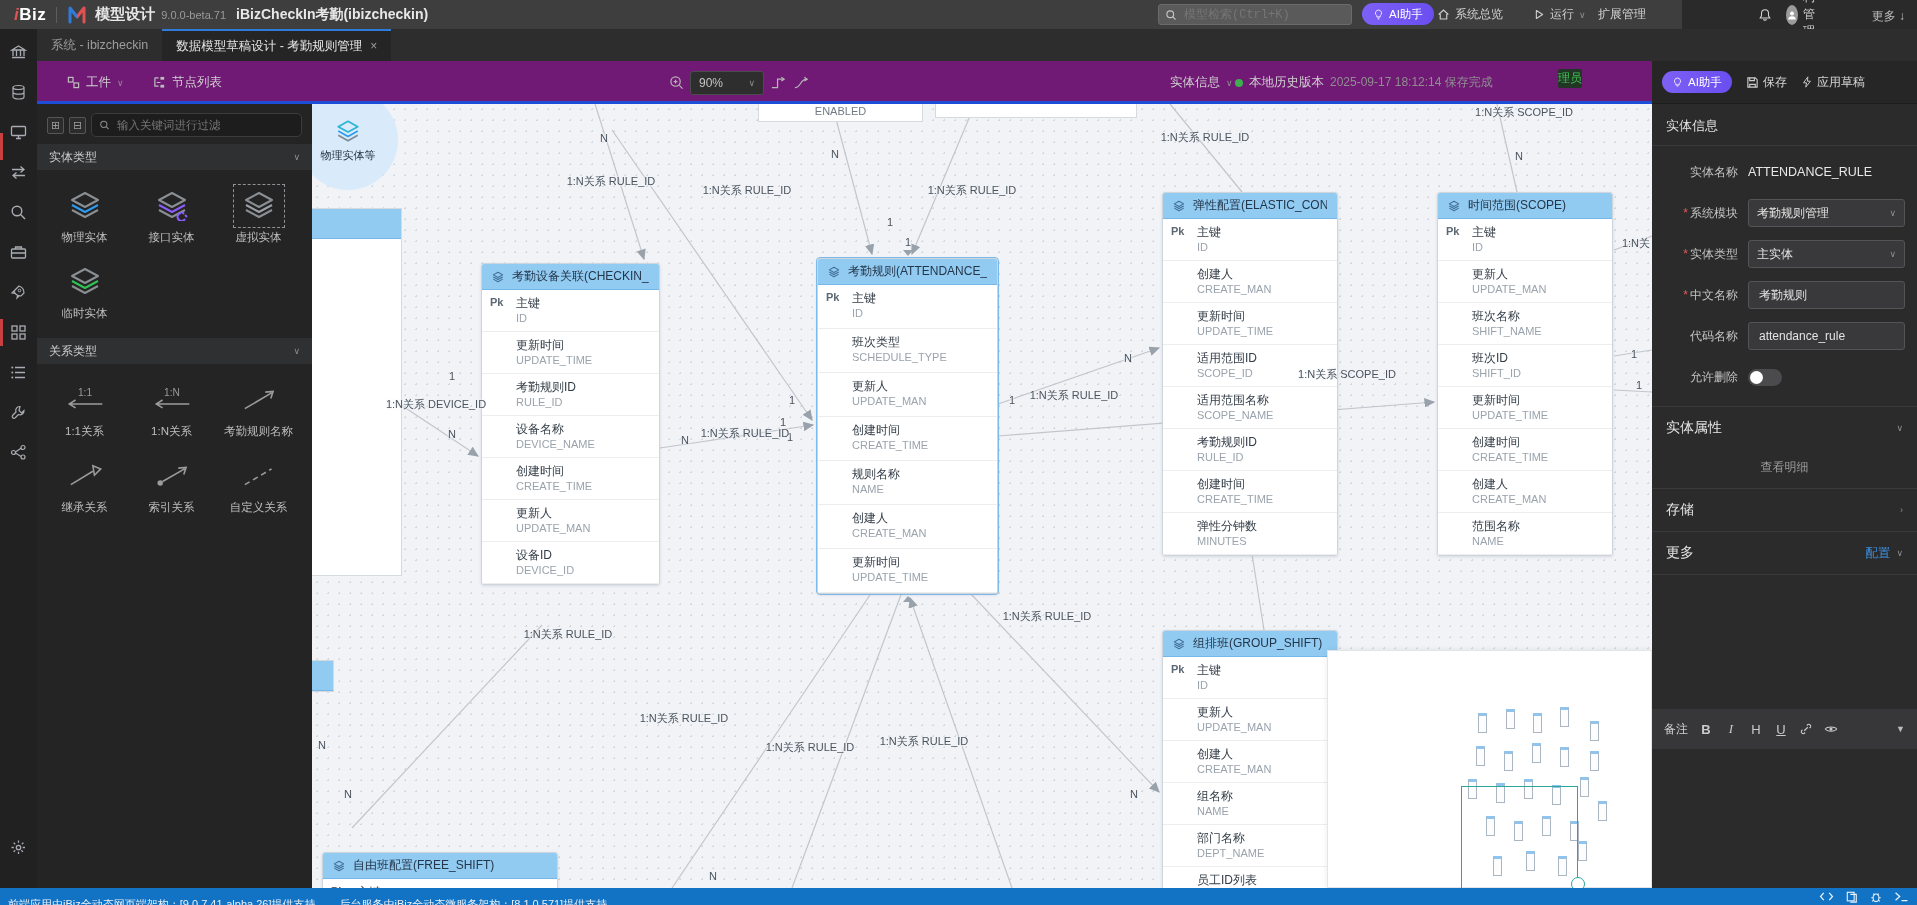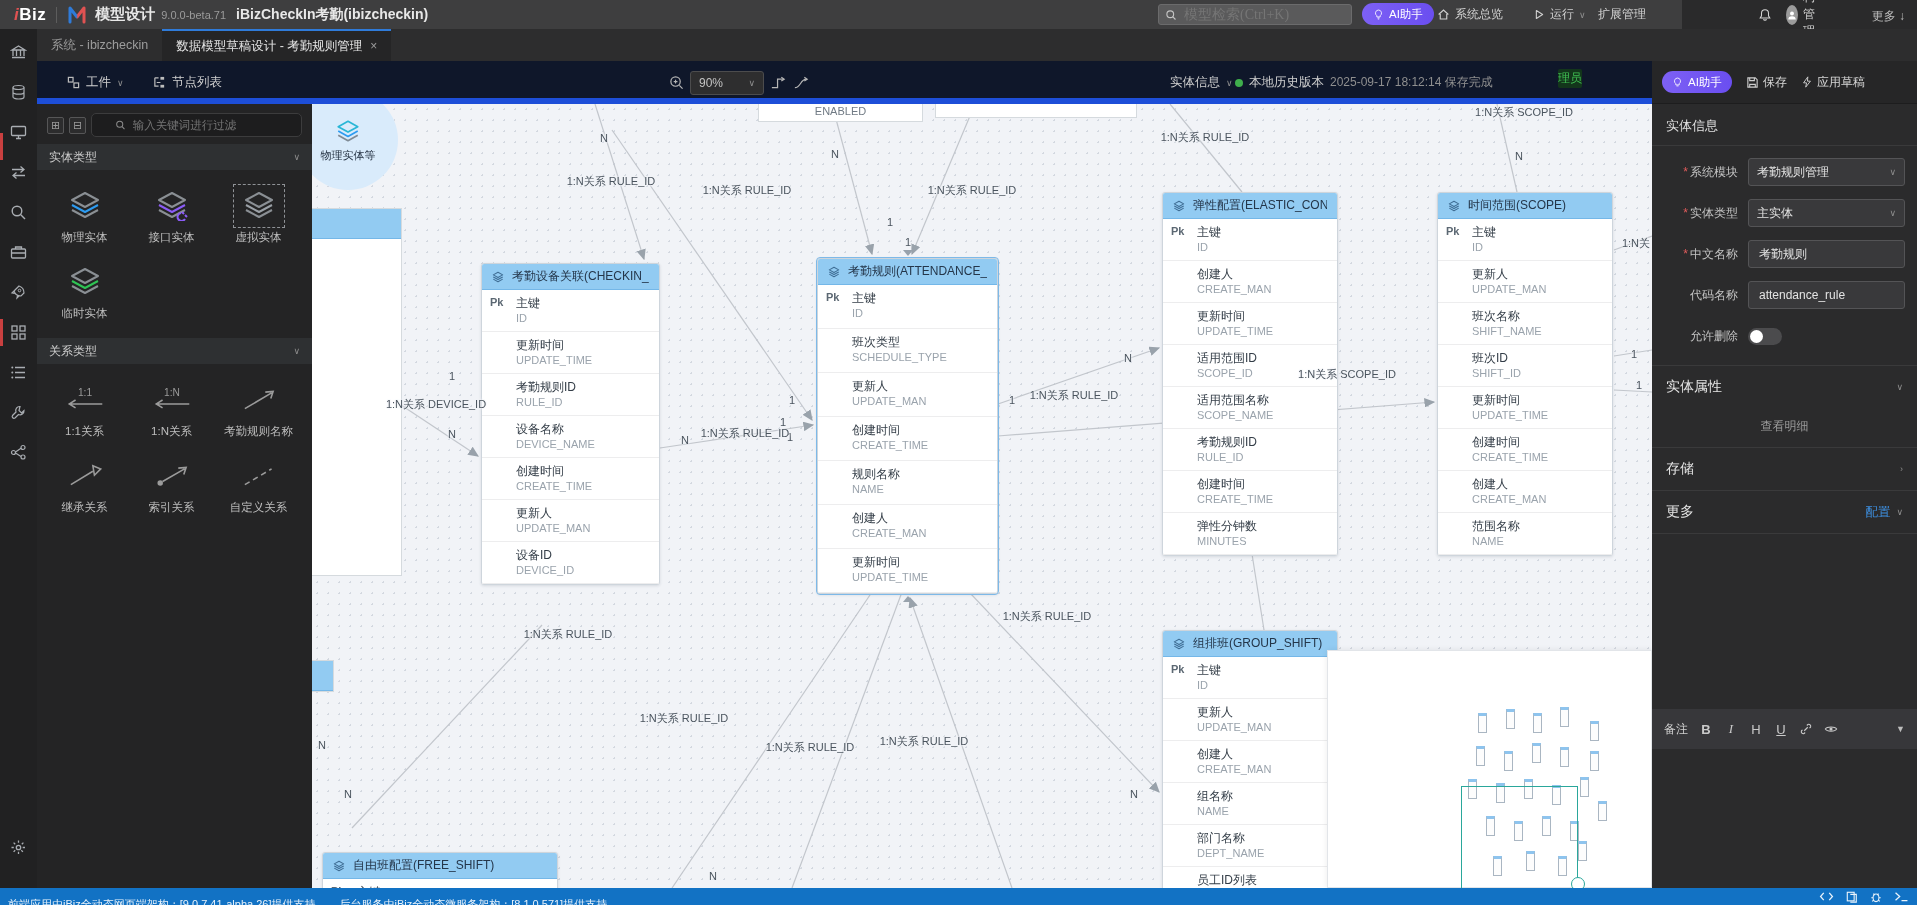--- a/index.html
+++ b/index.html
@@ -9,48 +9,48 @@
   
   .topbar{position:absolute;left:0;top:0;width:1682px;height:29px;background:#3e3e3f;display:flex;align-items:center;color:#e8e8e8}
   .logo{font-weight:bold;font-size:17px;margin-left:14px;letter-spacing:.5px;color:#fff}
   .logo i{color:#e05252;font-style:italic}
   .tb-sep{width:1px;height:16px;background:#5d5d5d;margin:0 10px}
   .mlogo{width:20px;height:20px;margin-right:8px}
   .prod{font-weight:bold;font-size:15px}
   .ver{font-size:11px;color:#9b9b9b;margin-left:6px}
   .appname{font-weight:bold;font-size:14px;margin-left:10px}
   .tb-search{position:absolute;left:1158px;top:4px;width:194px;height:21px;background:#5a5a5b;border:1px solid #6b6b6c;border-radius:3px;display:flex;align-items:center;padding:0 6px;color:#b7b7b7;font-size:11.5px;gap:5px}
-  .tb-search input{background:transparent;border:0;outline:0;color:#c9c9c9;font-size:14px;width:150px;font-family:Liberation Serif, serif}
+  .tb-search input{background:transparent;border:0;outline:0;color:#c9c9c9;font-size:12px;width:150px;font-family:Liberation Mono, monospace}
   .aipill{position:absolute;left:1362px;top:3px;height:22px;border-radius:11px;background:linear-gradient(90deg,#7d60f5,#6a4ef0);color:#fff;font-size:11.5px;display:flex;align-items:center;padding:0 11px;gap:5px}
   .tb-item{position:absolute;top:0;height:29px;display:flex;align-items:center;gap:5px;font-size:12px;color:#d2d2d2}
   .avatar{width:20px;height:20px;border-radius:50%;background:#9b9b9b;display:flex;align-items:center;justify-content:center}
   
   .tabbar{position:absolute;left:37px;top:29px;width:1880px;height:32px;background:#2d2d2e;display:flex;align-items:stretch}
   .tab{display:flex;align-items:center;padding:0 14px;font-size:12.5px;color:#9d9d9d;gap:8px}
   .tab.active{background:#252526;color:#e4e4e4;border-top:2px solid #2f7bd9}
   .tab .x{color:#9d9d9d;font-size:12px}
   .tab-more{position:absolute;right:12px;top:8px;font-size:12px;color:#bdbdbd}
   
   .rail{position:absolute;left:0;top:29px;width:37px;height:859px;background:#212122}
   .rail-ic{width:37px;height:34px;display:flex;align-items:center;justify-content:center;color:#a9adb2;position:relative}
   .rail-ic svg{width:17px;height:17px}
   .rail-gear{position:absolute;bottom:24px;left:0}
   .rail-red{position:absolute;left:0;width:3px;background:#c94040}
   
-  .toolbar{position:absolute;left:37px;top:61px;width:1615px;height:43px;background:#0f172a;border-bottom:6px solid #1d4ed8;color:#cfcfcf;font-size:12.5px}
+  .toolbar{position:absolute;left:37px;top:61px;width:1615px;height:43px;background:#701a75;border-bottom:3px solid #1d4ed8;color:#cfcfcf;font-size:12.5px}
   .tl-item{position:absolute;top:0;height:43px;display:flex;align-items:center;gap:6px}
   .zoomsel{width:74px;height:24px;background:#2e2e2f;border:1px solid #4c4c4d;border-radius:3px;display:flex;align-items:center;justify-content:space-between;padding:0 8px;font-size:12px;color:#c3c3c3}
   .chev{font-size:9px;color:#8f8f8f}
   .greendot{width:8px;height:8px;border-radius:50%;background:#3fae4c;display:inline-block}
   .cursor-user{position:absolute;left:1558px;top:69px;font-size:12px;color:#3fbf52;background:rgba(20,60,25,.85);padding:1px 0;border-radius:2px;z-index:30}
   
   .palette{position:absolute;left:37px;top:104px;width:275px;height:784px;background:#242425;color:#c7c7c7}
   .pal-search{display:flex;align-items:center;gap:5px;padding:9px 10px 7px 10px}
   .sqbtn{width:17px;height:17px;border:1px solid #565657;border-radius:2px;color:#9b9b9b;font-size:11px;display:flex;align-items:center;justify-content:center;background:#2c2c2d}
-  .pal-input{flex:1;height:24px;background:#1d1d1e;border:1px solid #3c3c3d;border-radius:5px;display:flex;align-items:center;padding:0 23px;gap:5px;color:#7e7e7f;font-size:11.5px}
+  .pal-input{flex:1;height:24px;background:#1d1d1e;border:1px solid #3c3c3d;border-radius:5px;display:flex;align-items:center;padding:0 7px;gap:5px;color:#7e7e7f;font-size:11.5px}
   .pal-input input{background:transparent;border:0;outline:0;color:#bdbdbd;width:100%;font-size:11.5px;font-family:inherit}
   .pal-sec{height:26px;background:#2e3032;display:flex;align-items:center;justify-content:space-between;padding:0 12px;font-size:12px;color:#cdcdcd}
   .pal-grid{display:flex;flex-wrap:wrap;padding:8px 4px}
   .pal-item{width:87px;height:76px;display:flex;flex-direction:column;align-items:center;justify-content:center;gap:6px;font-size:11.5px;color:#bdbdbd;position:relative}
   .pal-item .ic{width:44px;height:36px;display:flex;align-items:center;justify-content:center}
   .pal-item.sel .ic{outline:1px dashed #8f9296;outline-offset:3px}
   .rel-glyph{width:56px;height:34px}
   
   .canvas{position:absolute;left:312px;top:104px;width:1340px;height:784px;background:#f1f3f7;overflow:hidden;
     background-image:radial-gradient(#d3d8e0 1px,transparent 1px);background-size:11px 11px}
@@ -917,20 +917,24 @@
       <span class="p-act">
         <svg viewBox="0 0 14 14" width="12" height="12">
             <path d="M8,1 L3,8 H6.5 L5.5,13 L11,6 H7.5 z" fill="none" stroke="#cfcfcf" stroke-width="1.1"></path>
           </svg>
         <span>应用草稿</span>
       </span>
     </div>
     <div class="p-title">实体信息</div>
 
     <div class="frow">
+      <span class="flabel"><span>实体名称</span></span>
+      <span class="fval">ATTENDANCE_RULE</span>
+    </div>
+    <div class="frow">
       <span class="flabel"><span class="req">*</span><span>系统模块</span></span>
       <span class="fctl">
           <span>考勤规则管理</span>
           <span class="chev">∨</span>
         </span>
     </div>
     <div class="frow">
       <span class="flabel"><span class="req">*</span><span>实体类型</span></span>
       <span class="fctl">
           <span>主实体</span>

